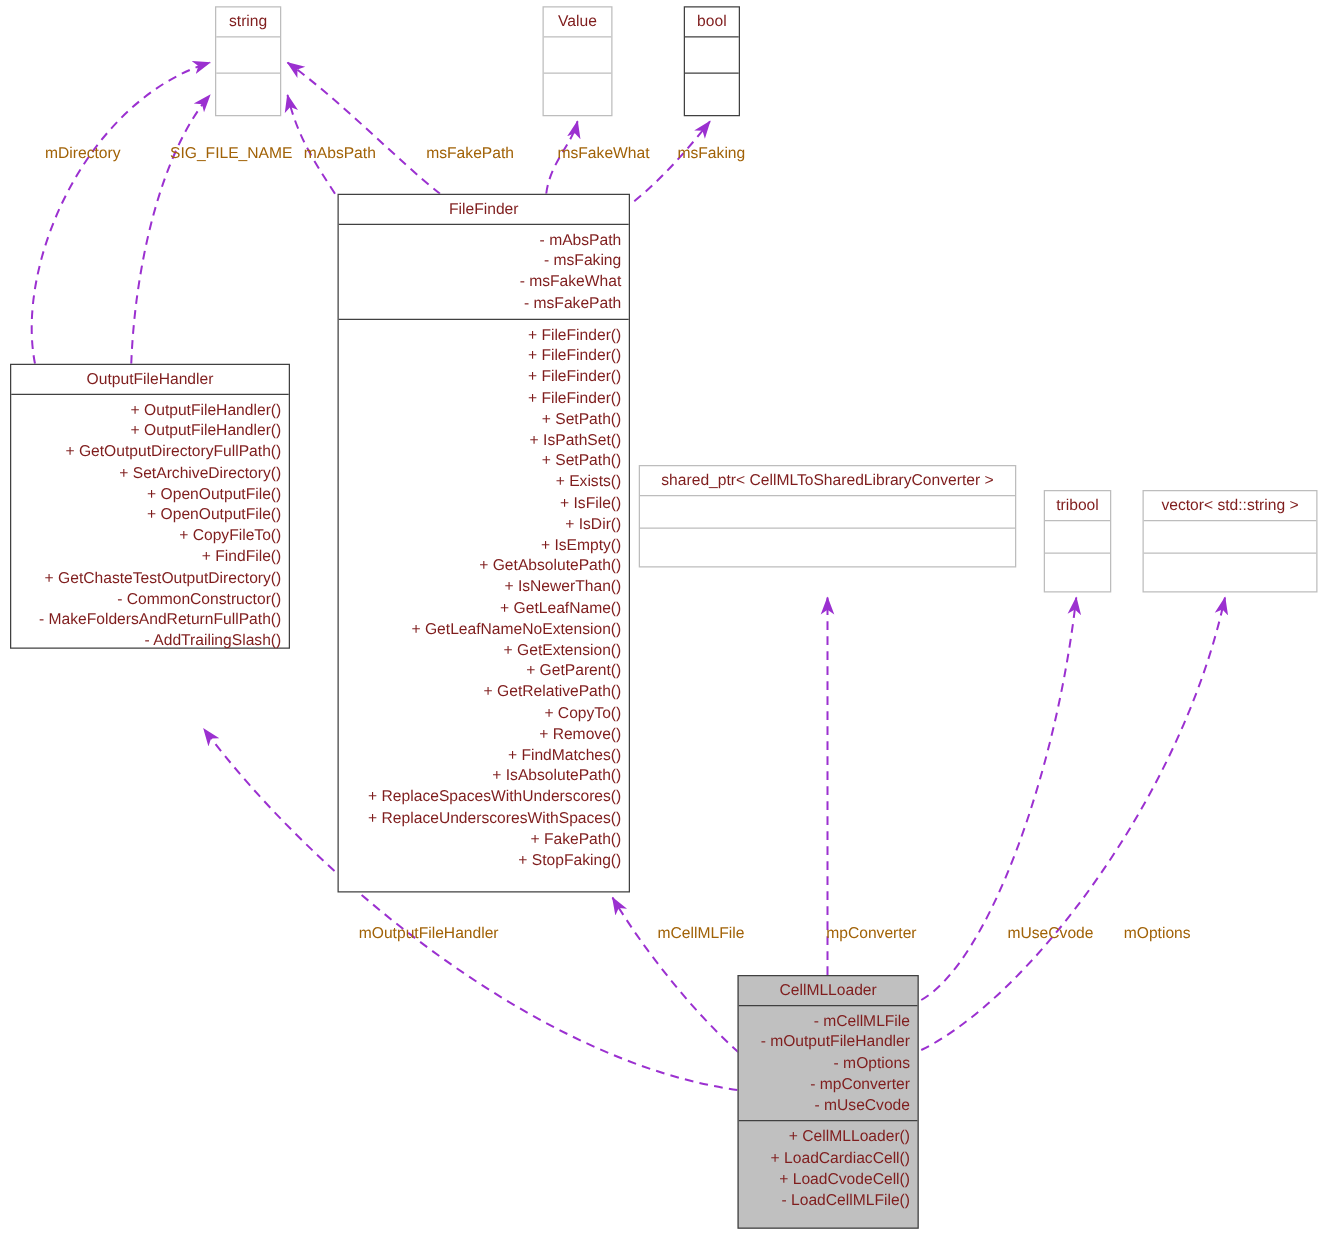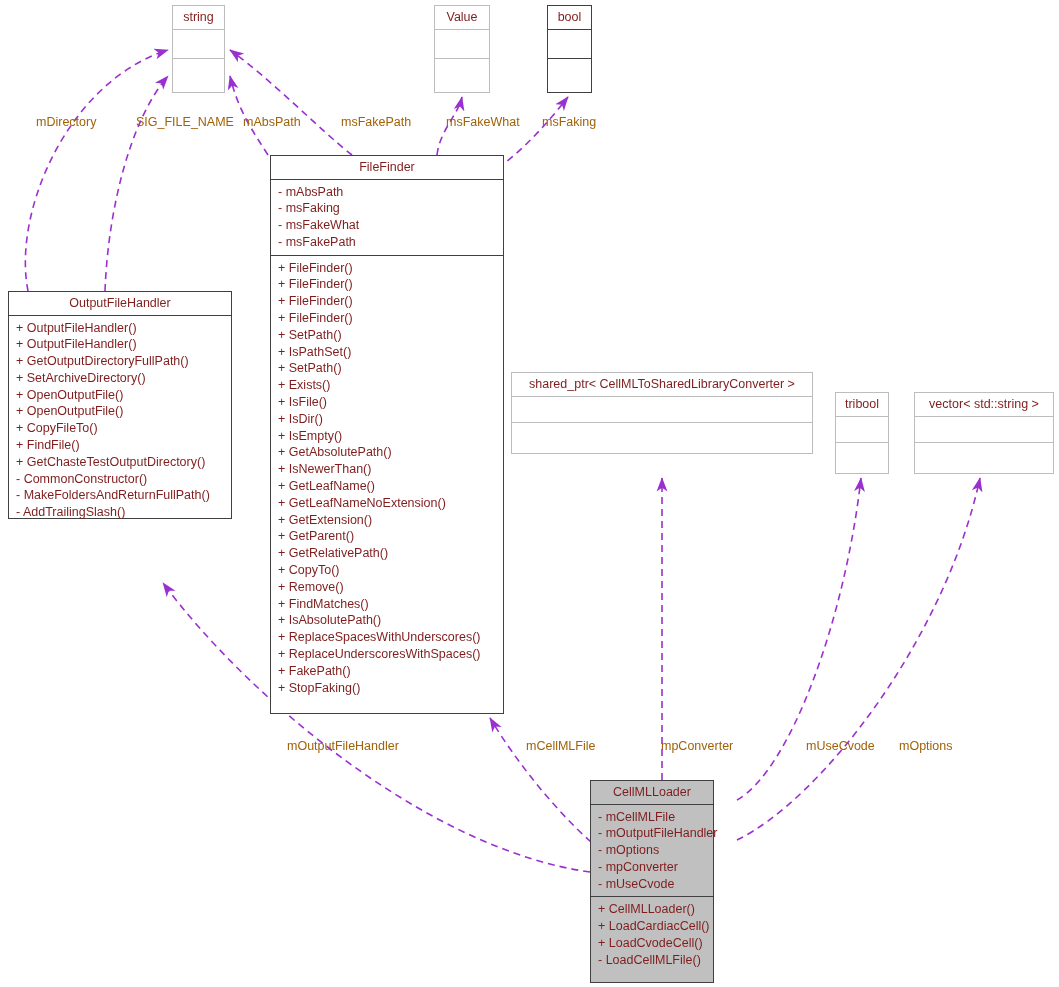--- a/index.html
+++ b/index.html
@@ -56,20 +56,21 @@
   }
   .umlbox .sect.empty {
     height: 28px;
     padding: 0;
   }
   .umlbox .row {
     padding: 0 6px 0 7px;
     white-space: nowrap;
     line-height: 16.8px;
     font-size: 12.5px;
+    text-align: right;
   }
   
   .edge-label {
     position: absolute;
     font-size: 12.5px;
     color: #a16207;
     white-space: nowrap;
     line-height: 1;
   }
 </style>
@@ -195,21 +196,21 @@
     <div class="sect empty" style="height:25px;"></div>
     <div class="sect empty" style="height:25px;"></div>
   </div>
 
   <div class="umlbox gray-border" style="left:914px; top:392px; width:140px; height:82px;">
     <div class="title">vector&lt; std::string &gt;</div>
     <div class="sect empty" style="height:25px;"></div>
     <div class="sect empty" style="height:25px;"></div>
   </div>
 
-  <div class="umlbox filled" style="left:590px; top:780px; width:124px; height:203px;">
+  <div class="umlbox filled" style="left:590px; top:780px; width:145px; height:203px;">
     <div class="title">CellMLLoader</div>
     <div class="sect">
       <div class="row">- mCellMLFile</div>
       <div class="row">- mOutputFileHandler</div>
       <div class="row">- mOptions</div>
       <div class="row">- mpConverter</div>
       <div class="row">- mUseCvode</div>
     </div>
     <div class="sect">
       <div class="row">+ CellMLLoader()</div>

